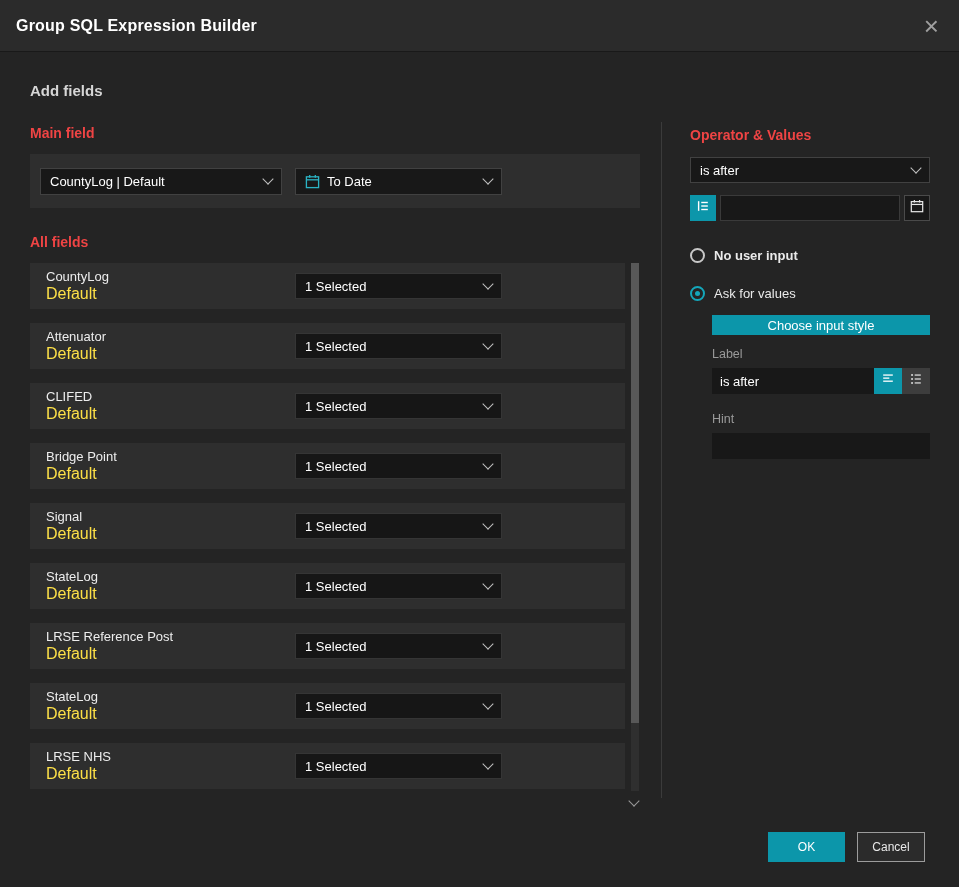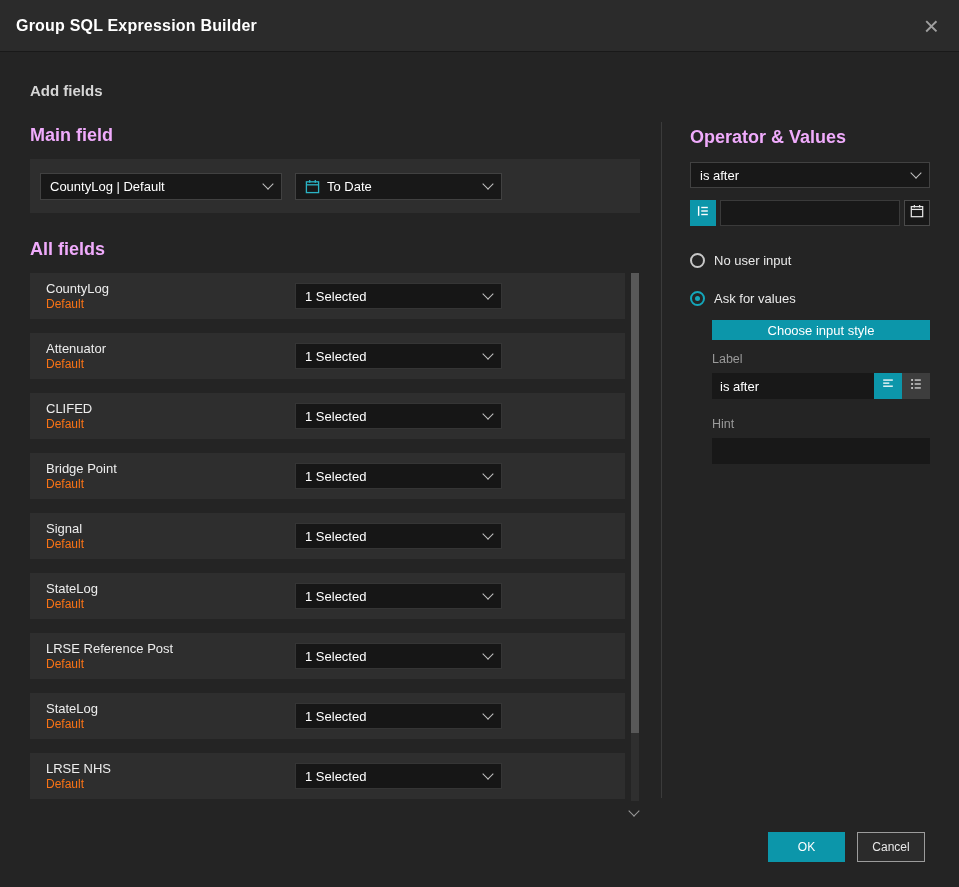--- a/index.html
+++ b/index.html
@@ -23,35 +23,35 @@
     font-size:13px;cursor:pointer;
   }
   .select .grow{flex:1;white-space:nowrap;overflow:hidden;text-overflow:ellipsis;}
   .chev{
     width:7px;height:7px;border-right:1.5px solid #c0c0c0;border-bottom:1.5px solid #c0c0c0;
     transform:rotate(45deg);margin-left:8px;margin-top:-4px;flex:none;
   }
   
   .left-col{position:absolute;left:30px;top:52px;width:612px;}
   .h-add{margin:30px 0 0;font-size:15px;font-weight:700;color:#d6d6d6;}
-  .sec-label{margin-top:26px;font-size:18px;font-weight:700;color:#f0abfc;}
+  .sec-label{margin-top:26px;font-size:14px;font-weight:700;color:#ef4444;}
   .main-panel{
     margin-top:13px;height:54px;width:610px;background:#2e2e2e;display:flex;
     align-items:center;box-sizing:border-box;padding-left:10px;
   }
   .main-field-select{width:242px;}
   .date-select{width:207px;margin-left:13px;}
   .cal-ico{margin-right:7px;display:flex;align-items:center;}
   .fields-list{position:relative;margin-top:13px;width:612px;}
   .frow{
     width:595px;height:46px;background:#2e2e2e;margin-bottom:14px;display:flex;
     align-items:center;box-sizing:border-box;padding-left:16px;position:relative;
   }
   .fname{font-size:13px;color:#ededed;}
-  .fsub{font-size:12px;color:#f97316;margin-top:1px;}
+  .fsub{font-size:16px;color:#fde047;margin-top:1px;}
   .frow .select{position:absolute;left:265px;width:207px;height:26px;border:1px solid #353535;background:#161616;}
   .vscroll{position:absolute;left:601px;top:0;width:8px;height:528px;background:#2f2f2f;}
   .vthumb{position:absolute;top:0;left:0;width:8px;height:460px;background:#585858;cursor:pointer;}
   .scroll-chev{
     position:absolute;left:600px;top:534px;width:7px;height:7px;cursor:pointer;
     border-right:1.5px solid #9a9a9a;border-bottom:1.5px solid #9a9a9a;transform:rotate(45deg);
   }
   
   .vdivider{position:absolute;left:661px;top:122px;height:676px;width:1px;background:#3b3b3b;}
   
@@ -63,21 +63,21 @@
     width:26px;height:26px;display:flex;align-items:center;justify-content:center;
     box-sizing:border-box;cursor:pointer;flex:none;
   }
   .icon-btn.teal{background:#0c96aa;}
   .icon-btn.darkbtn{background:#181818;border:1px solid #4a4a4a;}
   .value-input{
     flex:1;margin:0 4px;height:26px;background:#181818;border:1px solid #3a3a3a;
     box-sizing:border-box;color:#fff;padding:0 8px;font-size:13px;min-width:0;
   }
   .radio-row{display:flex;align-items:center;margin-top:23px;cursor:pointer;}
-  .radio-row.first{margin-top:27px;}
+  .radio-row.first{margin-top:27px;font-weight:bold;}
   .radio{width:15px;height:15px;border:2px solid #c7c7c7;border-radius:50%;box-sizing:border-box;flex:none;}
   .radio.sel{border-color:#14a6ba;}
   .radio.sel::after{content:"";display:block;width:5px;height:5px;border-radius:50%;background:#14a6ba;margin:3px;}
   .radio-label{margin-left:9px;font-size:13px;color:#eaeaea;}
   .indent{margin-left:22px;}
   .choose-btn{
     margin-top:14px;width:218px;height:20px;background:#0c96aa;color:#fff;font-size:13px;
     display:flex;align-items:center;justify-content:center;cursor:pointer;box-sizing:border-box;
   }
   .cap{margin-top:12px;font-size:12.5px;color:#9a9a9a;}

